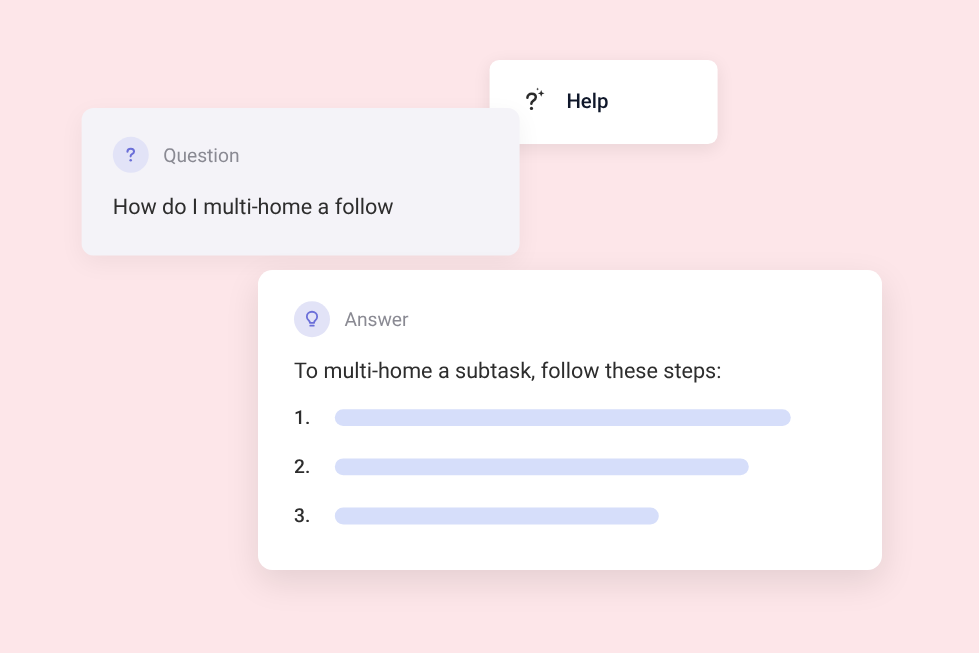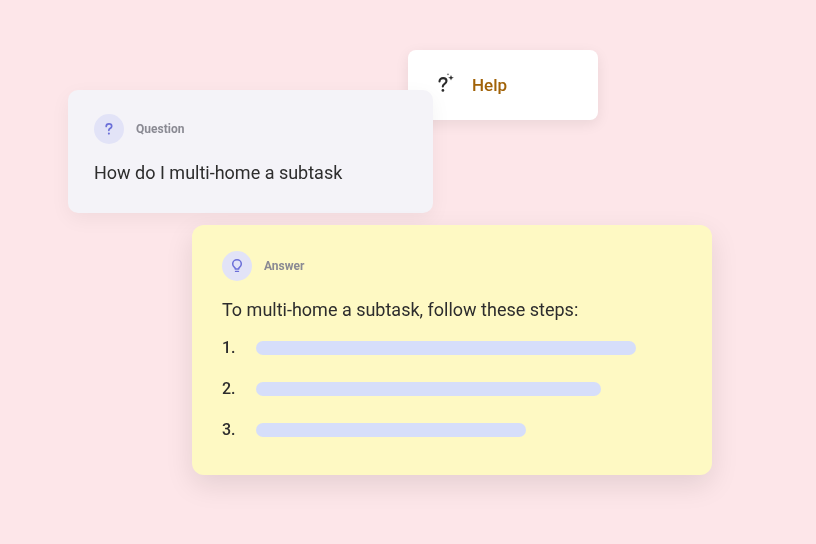--- a/index.html
+++ b/index.html
@@ -27,21 +27,21 @@
     align-items: center;
     gap: 14px;
     padding: 0 22px;
   }
   .help-chip .icon-wrap {
     width: 28px; height: 28px;
     display:flex; align-items:center; justify-content:center;
   }
   .help-chip .label {
     font-size: 17px;
-    color: #a16207;
+    color: #0f172a;
     font-weight: 500;
   }
 
   
   .question-card {
     position: absolute;
     left: 68px;
     top: 90px;
     width: 365px;
     background: #f4f3f8;
@@ -55,37 +55,37 @@
     gap:12px;
     margin-bottom: 18px;
   }
   .badge {
     width: 30px; height: 30px;
     border-radius: 50%;
     background: #e2e3f7;
     display:flex; align-items:center; justify-content:center;
   }
   .card-header .label {
-    font-size: 12px;
+    font-size: 16px;
     color: #8a8a93;
-    font-weight: 700;
+    font-weight: 400;
   }
   .question-text {
     font-size: 18px;
     color: #2d2d2d;
     font-weight: 450;
   }
 
   
   .answer-card {
     position: absolute;
-    left: 192px;
+    left: 215px;
     top: 225px;
     width: 520px;
-    background: #fef9c3;
+    background: #ffffff;
     border-radius: 12px;
     box-shadow: 0 10px 28px rgba(0,0,0,0.10);
     padding: 26px 30px 36px;
   }
   .answer-intro {
     font-size: 18px;
     color: #2d2d2d;
     font-weight: 450;
     margin-bottom: 18px;
   }
@@ -130,21 +130,21 @@
 <div class="question-card">
   <div class="card-header">
     <span class="badge">
       <svg width="16" height="16" viewBox="0 0 16 16" fill="none">
         <path d="M5.2 5.5c0-1.5 1.2-2.6 2.8-2.6s2.7 0.9 2.7 2.3c0 1.2-0.7 1.7-1.7 2.3-0.9 0.55-1.15 0.95-1.15 1.8" stroke="#6b6fd8" stroke-width="1.7" stroke-linecap="round"></path>
         <circle cx="7.9" cy="12.6" r="1.05" fill="#6b6fd8"></circle>
       </svg>
     </span>
     <span class="label">Question</span>
   </div>
-  <div class="question-text">How do I multi-home a subtask</div>
+  <div class="question-text">How do I multi-home a follow</div>
 </div>
 
 <div class="answer-card">
   <div class="card-header">
     <span class="badge">
       <svg width="16" height="16" viewBox="0 0 16 16" fill="none">
         <path d="M8 1.8c-2.5 0-4.3 1.8-4.3 4.1 0 1.5 0.8 2.6 1.8 3.4 0.5 0.4 0.7 0.8 0.7 1.3v0.4h3.6v-0.4c0-0.5 0.2-0.9 0.7-1.3 1-0.8 1.8-1.9 1.8-3.4 0-2.3-1.8-4.1-4.3-4.1z" stroke="#6b6fd8" stroke-width="1.5" stroke-linejoin="round"></path>
         <line x1="6.5" y1="13.4" x2="9.5" y2="13.4" stroke="#6b6fd8" stroke-width="1.4" stroke-linecap="round"></line>
       </svg>
     </span>

